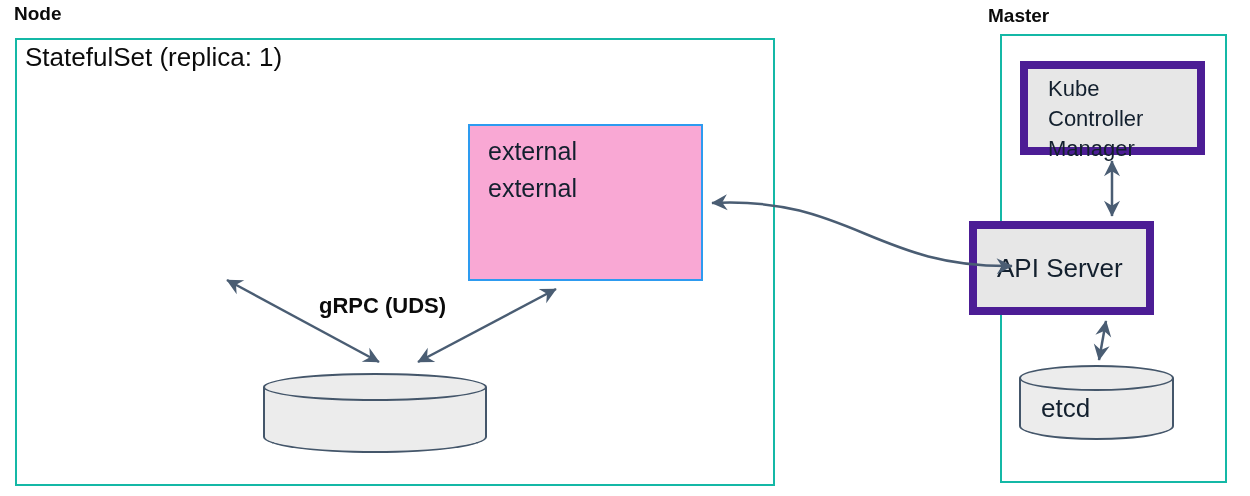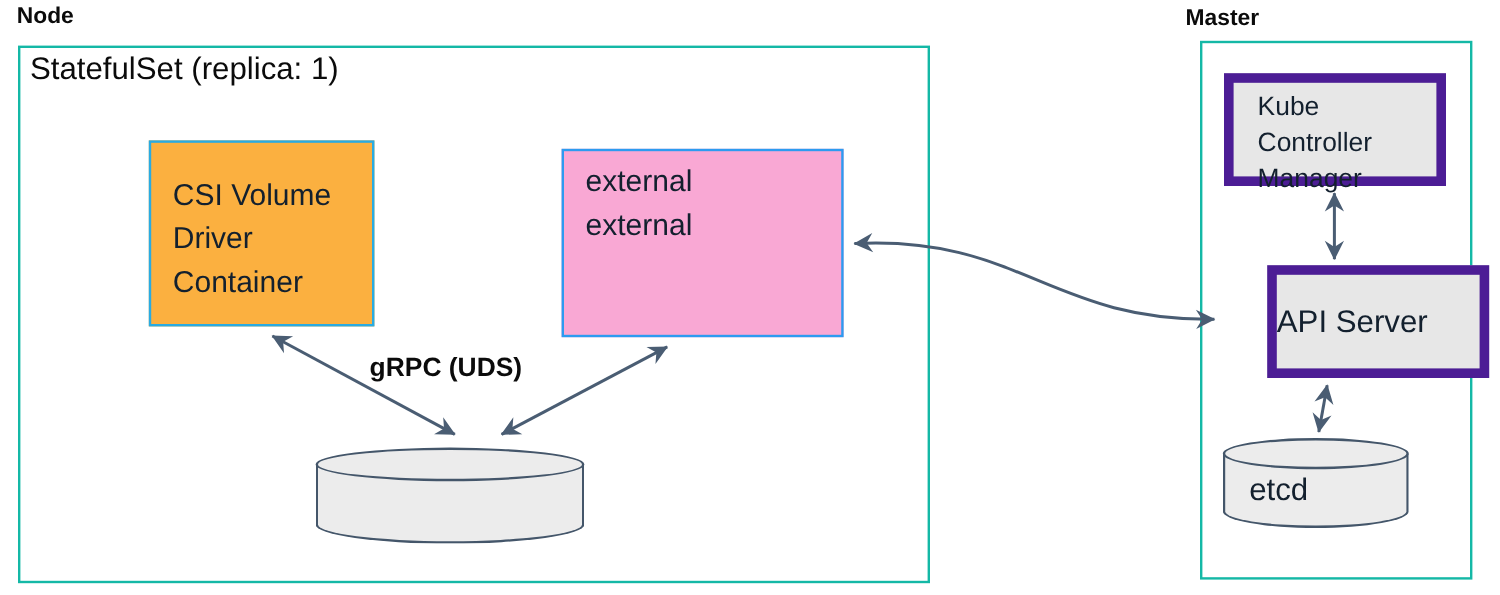--- a/index.html
+++ b/index.html
@@ -18,27 +18,27 @@
   .orange-box {
     left:124px; top:117px; width:188px; height:155px;
     background:#fbb040; border:2px solid #29abe2;
     padding:26px 0 0 18px; line-height:36px;
   }
   .green-box {
     left:468px; top:124px; width:235px; height:157px;
     background:#f9a8d4; border:2px solid #2d9bf0;
     padding:7px 0 0 18px; line-height:37px;
   }
-  .grpc-label { position:absolute; left:308px; top:293px; font-size:22px; font-weight:700; color:#0b0b0b; z-index:2; }
+  .grpc-label { position:absolute; left:319px; top:293px; font-size:22px; font-weight:700; color:#0b0b0b; z-index:2; }
   .gray-box {
     position:absolute; background:#e7e7e7; border:8px solid #4c1d95;
     box-sizing:border-box; z-index:2; color:#13202e;
   }
   .kcm-box { left:1020px; top:61px; width:185px; height:94px; font-size:22px; line-height:30px; padding:5px 0 0 20px; }
-  .api-box { left:1056px; top:221px; width:185px; height:94px; font-size:26px; display:flex; align-items:center; }
+  .api-box { left:969px; top:221px; width:185px; height:94px; font-size:26px; display:flex; align-items:center; padding-left:20px; }
   .cylinder { position:absolute; z-index:2; }
   .cyl-top {
     position:absolute; left:0; right:0; top:0;
     border-radius:50%; background:#ececec; border:2px solid #44566a; box-sizing:border-box; z-index:2;
   }
   .cyl-body {
     position:absolute; left:0; right:0; bottom:0;
     background:#ececec; border:2px solid #44566a; border-top:none; box-sizing:border-box; z-index:1;
   }
   .cyl-label { position:absolute; z-index:3; color:#13202e; white-space:nowrap; }
@@ -56,25 +56,20 @@
 <body>
 
 <div class="canvas">
 
   <div class="outer-label" style="left:14px; top:3px;">Node</div>
 
   <div class="outer-box" style="left:15px; top:38px; width:760px; height:448px;">
     <div class="ss-title">StatefulSet (replica: 1)</div>
   </div>
 
-  <div class="cbox orange-box">
-    <span class="bline">CSI Volume</span>
-    <span class="bline">Driver</span>
-    <span class="bline">Container</span>
-  </div>
 
   <div class="cbox green-box">
     <span class="bline">external</span>
     <span class="bline">external</span>
   </div>
 
   <div class="grpc-label">gRPC (UDS)</div>
 
   <div class="cylinder emptydir-cyl">
     <div class="cyl-top"></div>

